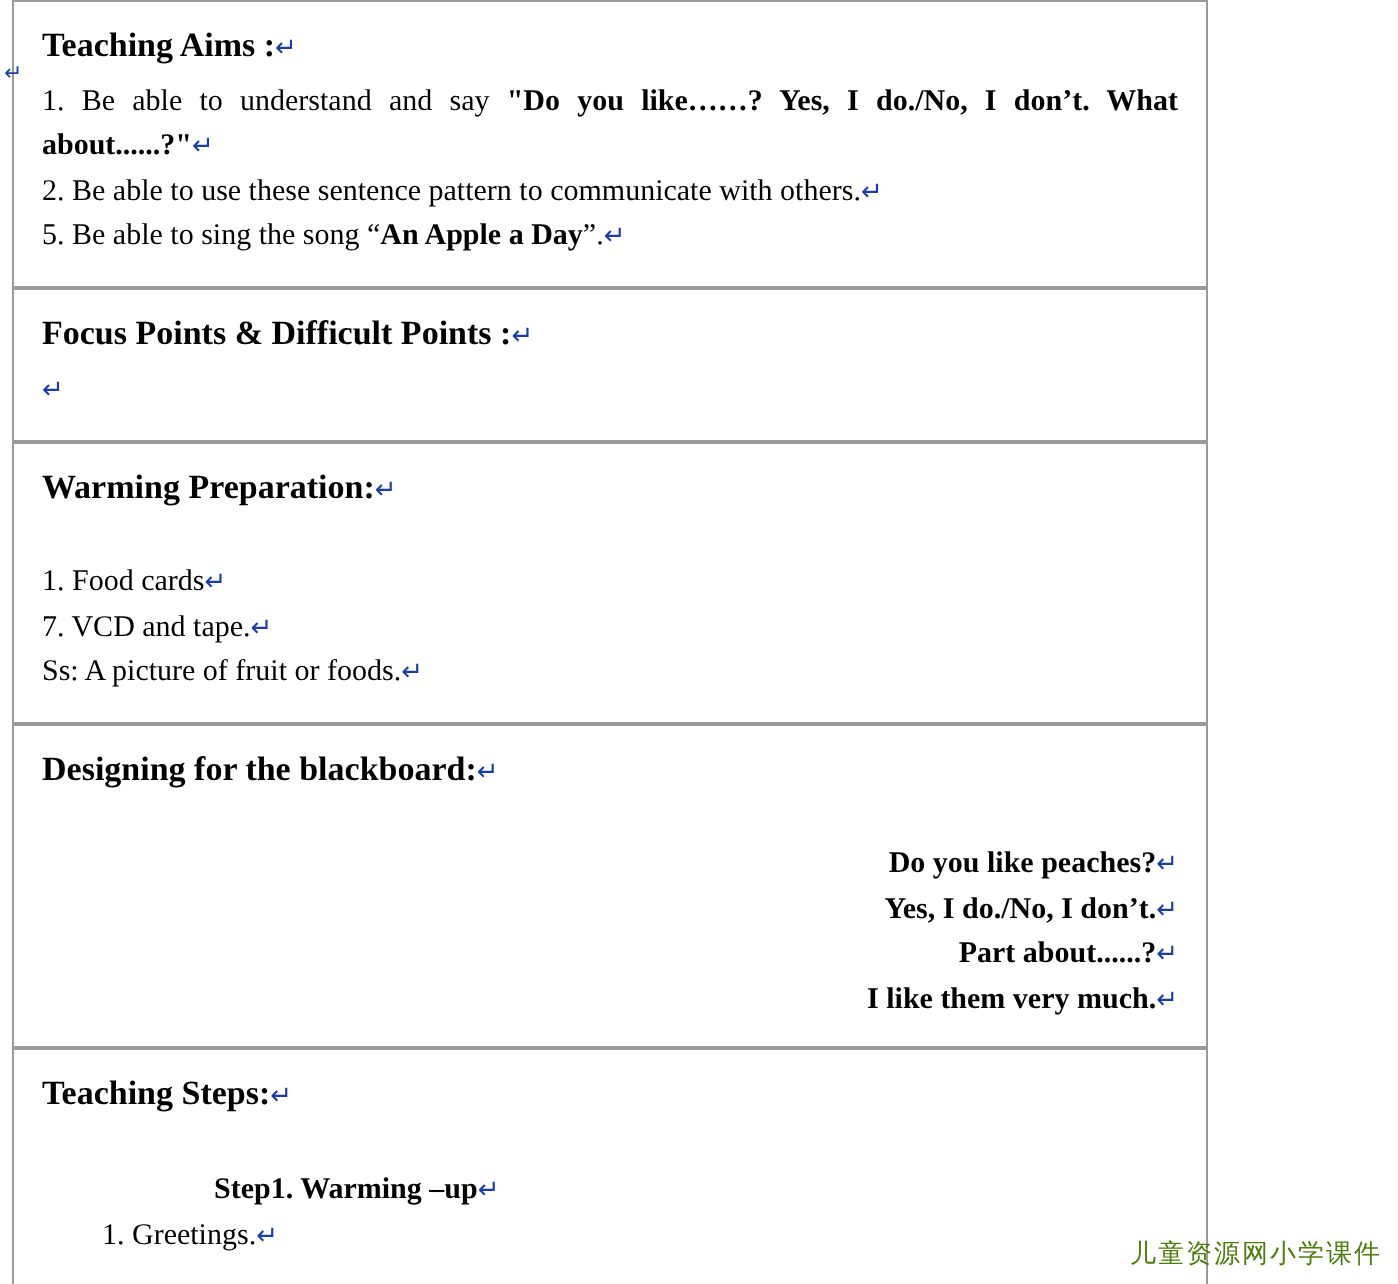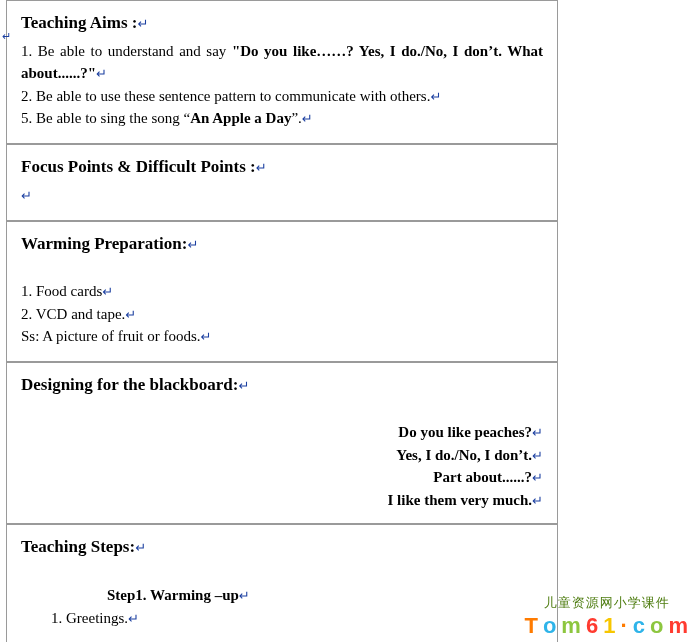--- a/index.html
+++ b/index.html
@@ -35,21 +35,21 @@
   }
   .pilcrow {
     font-weight: normal;
     color: #1b3fa0;
     font-size: 13px;
     vertical-align: baseline;
   }
   
   .tbl {
     border-collapse: collapse;
-    width: 552px;
+    width: 598px;
     margin-left: 6px;
     table-layout: fixed;
   }
   .cell {
     border: 1px solid #9a9a9a;
     padding: 10px 14px 12px 14px;
     vertical-align: top;
   }
   h2.sec-title {
     font-size: 17px;
@@ -167,21 +167,21 @@
   </tbody>
     </table>
 
   <table class="tbl">
     <tbody>
         <tr>
       <td class="cell">
         <h2 class="sec-title"><span>Warming Preparation:</span><span class="pilcrow">↵</span></h2>
         <div class="blank-line"></div>
         <p class="body-line"><span>1. Food cards</span><span class="pilcrow">↵</span></p>
-        <p class="body-line"><span>2. VCD and tape.</span><span class="pilcrow">↵</span></p>
+        <p class="body-line"><span>7. VCD and tape.</span><span class="pilcrow">↵</span></p>
         <p class="body-line"><span>Ss: A picture of fruit or foods.</span><span class="pilcrow">↵</span></p>
       </td>
     </tr>
   </tbody>
     </table>
 
   <table class="tbl">
     <tbody>
         <tr>
       <td class="cell">
@@ -205,18 +205,15 @@
         <p class="steps-head"><span>Step1. Warming –up</span><span class="pilcrow">↵</span></p>
         <p class="steps-item"><span>1. Greetings.</span><span class="pilcrow">↵</span></p>
 
       </td>
     </tr>
   </tbody>
     </table>
 
   <div class="watermark">
     <div class="wm-text">儿童资源网小学课件</div>
-    <div class="wm-logo">
-      <span class="wm-c0">T</span><span class="wm-c1">o</span><span class="wm-c2">m</span><span class="wm-c3">6</span><span class="wm-c4">1</span><span class="wm-dot">·</span><span class="wm-c5">c</span><span class="wm-c6">o</span><span class="wm-c3">m</span>
-    </div>
   </div>
 
 </div>
 
 </body></html>

